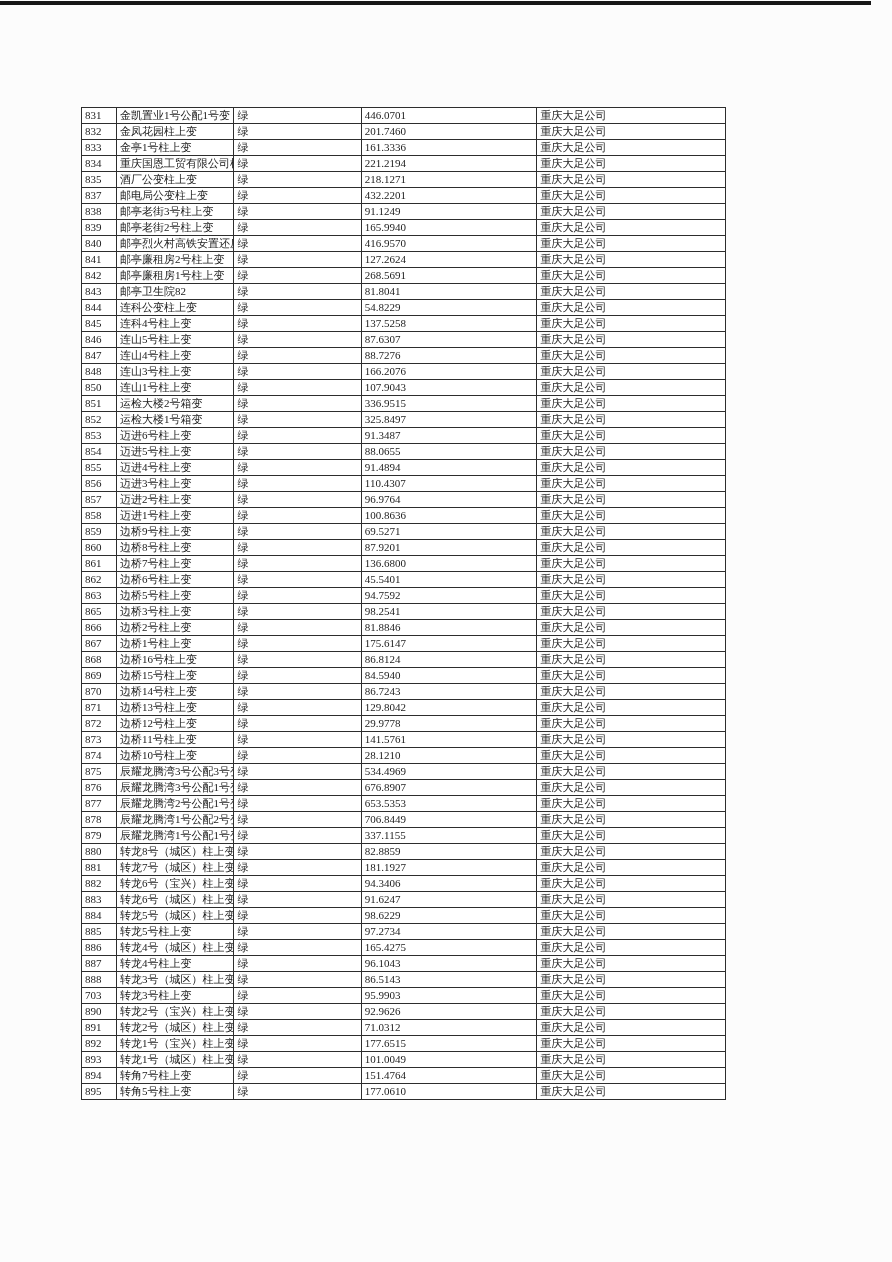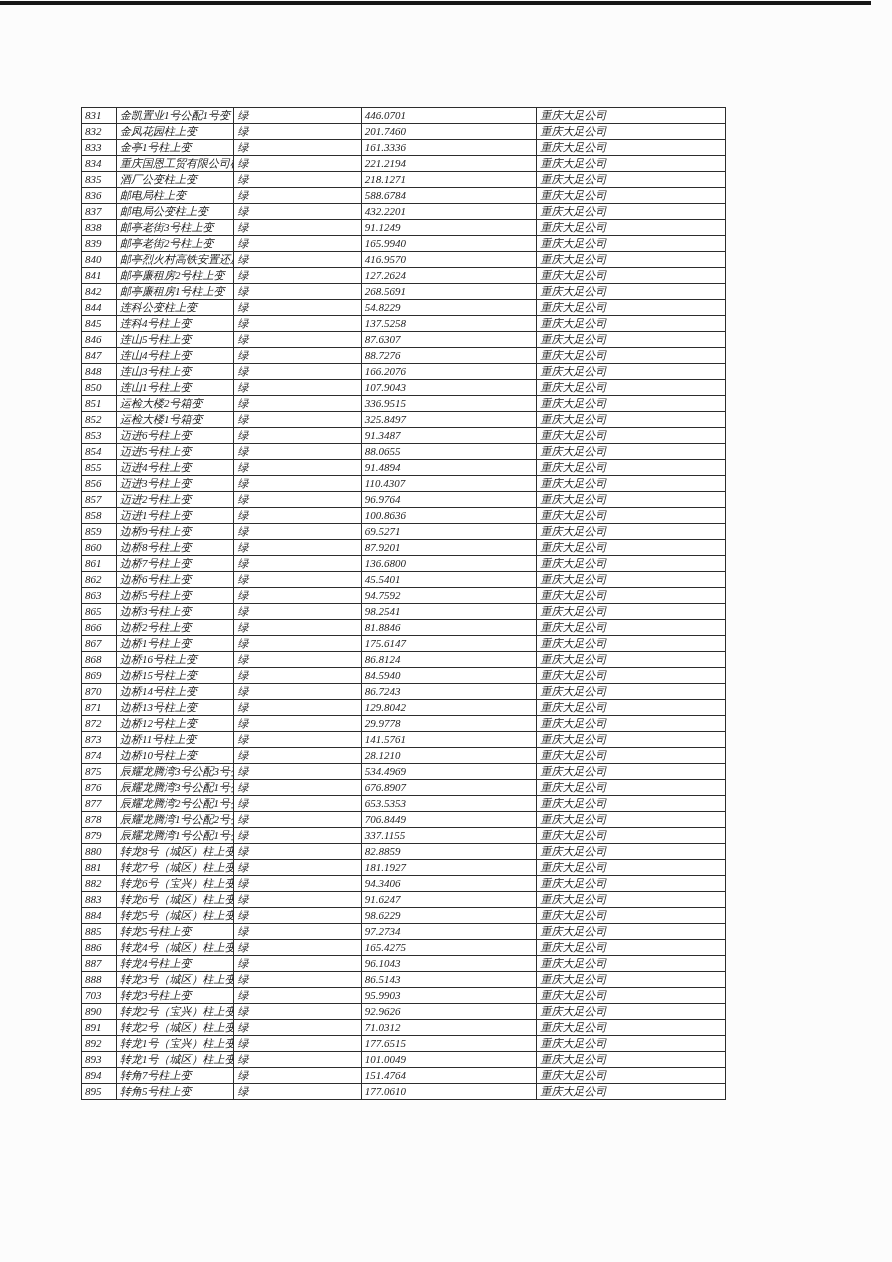--- a/index.html
+++ b/index.html
@@ -22,21 +22,20 @@
     height: 4px;
     background: #161616;
   }
   table.grid {
     position: absolute;
     left: 81px;
     top: 107px;
     width: 645px;
     border-collapse: collapse;
     table-layout: fixed;
-    font-style: italic;
   }
   table.grid td {
     border: 1px solid #2d2d2d;
     height: 15px;
     line-height: 15px;
     font-size: 11px;
     padding: 0 3px;
     overflow: hidden;
     white-space: nowrap;
     color: #1c1c1c;
@@ -85,27 +84,20 @@
         <td class="company">重庆大足公司</td>
       </tr>
       <tr>
         <td class="num">835</td>
         <td class="name">酒厂公变柱上变</td>
         <td class="status">绿</td>
         <td class="value">218.1271</td>
         <td class="company">重庆大足公司</td>
       </tr>
       <tr>
-        <td class="num">836</td>
-        <td class="name">邮电局柱上变</td>
-        <td class="status">绿</td>
-        <td class="value">588.6784</td>
-        <td class="company">重庆大足公司</td>
-      </tr>
-      <tr>
         <td class="num">837</td>
         <td class="name">邮电局公变柱上变</td>
         <td class="status">绿</td>
         <td class="value">432.2201</td>
         <td class="company">重庆大足公司</td>
       </tr>
       <tr>
         <td class="num">838</td>
         <td class="name">邮亭老街3号柱上变</td>
         <td class="status">绿</td>
@@ -131,20 +123,27 @@
         <td class="name">邮亭廉租房2号柱上变</td>
         <td class="status">绿</td>
         <td class="value">127.2624</td>
         <td class="company">重庆大足公司</td>
       </tr>
       <tr>
         <td class="num">842</td>
         <td class="name">邮亭廉租房1号柱上变</td>
         <td class="status">绿</td>
         <td class="value">268.5691</td>
+        <td class="company">重庆大足公司</td>
+      </tr>
+      <tr>
+        <td class="num">843</td>
+        <td class="name">邮亭卫生院82</td>
+        <td class="status">绿</td>
+        <td class="value">81.8041</td>
         <td class="company">重庆大足公司</td>
       </tr>
       <tr>
         <td class="num">844</td>
         <td class="name">连科公变柱上变</td>
         <td class="status">绿</td>
         <td class="value">54.8229</td>
         <td class="company">重庆大足公司</td>
       </tr>
       <tr>

